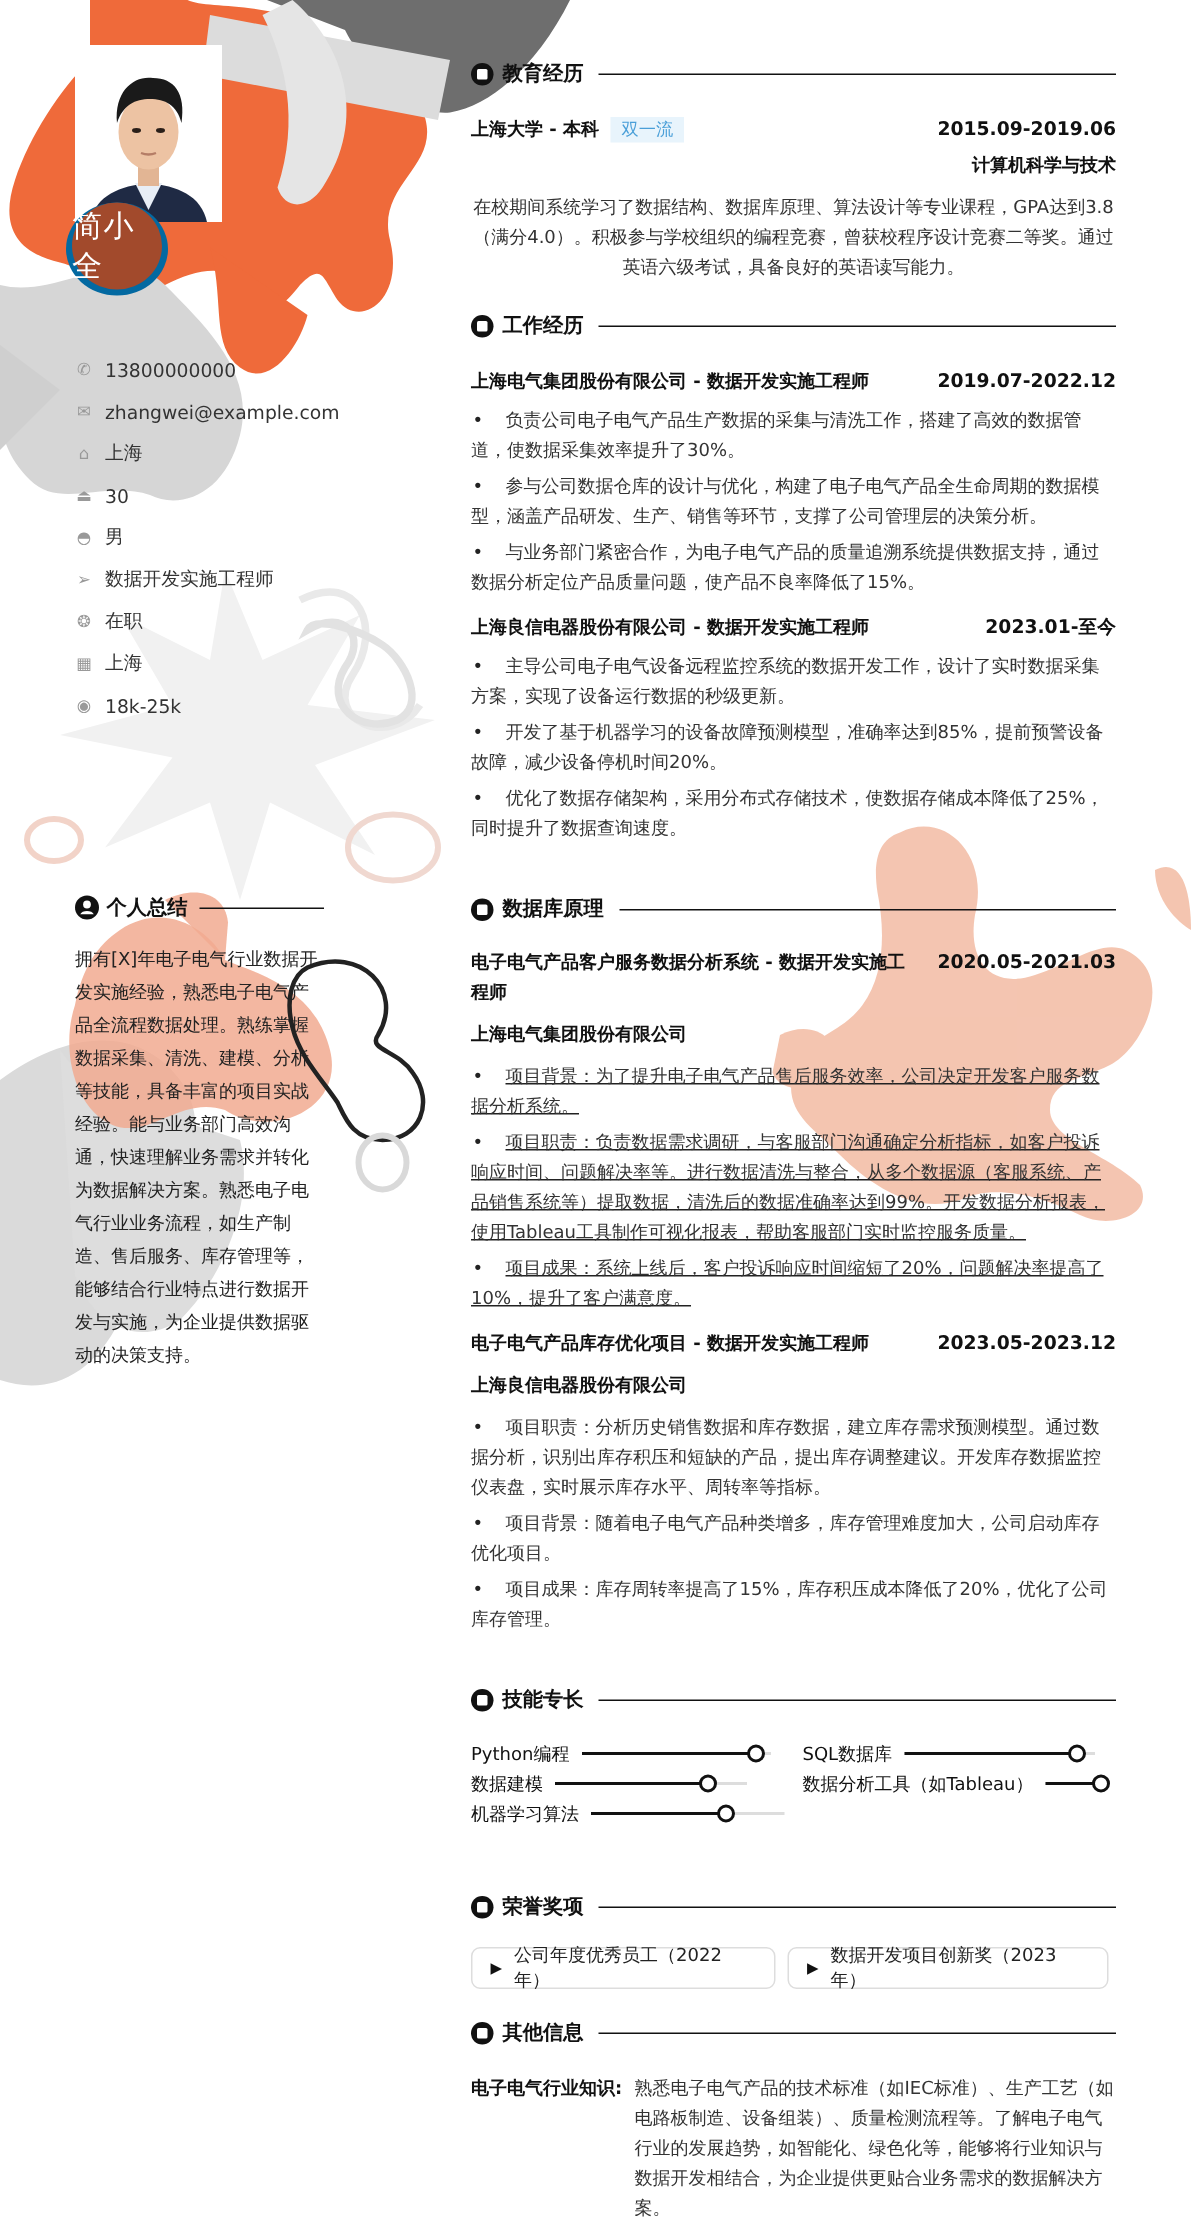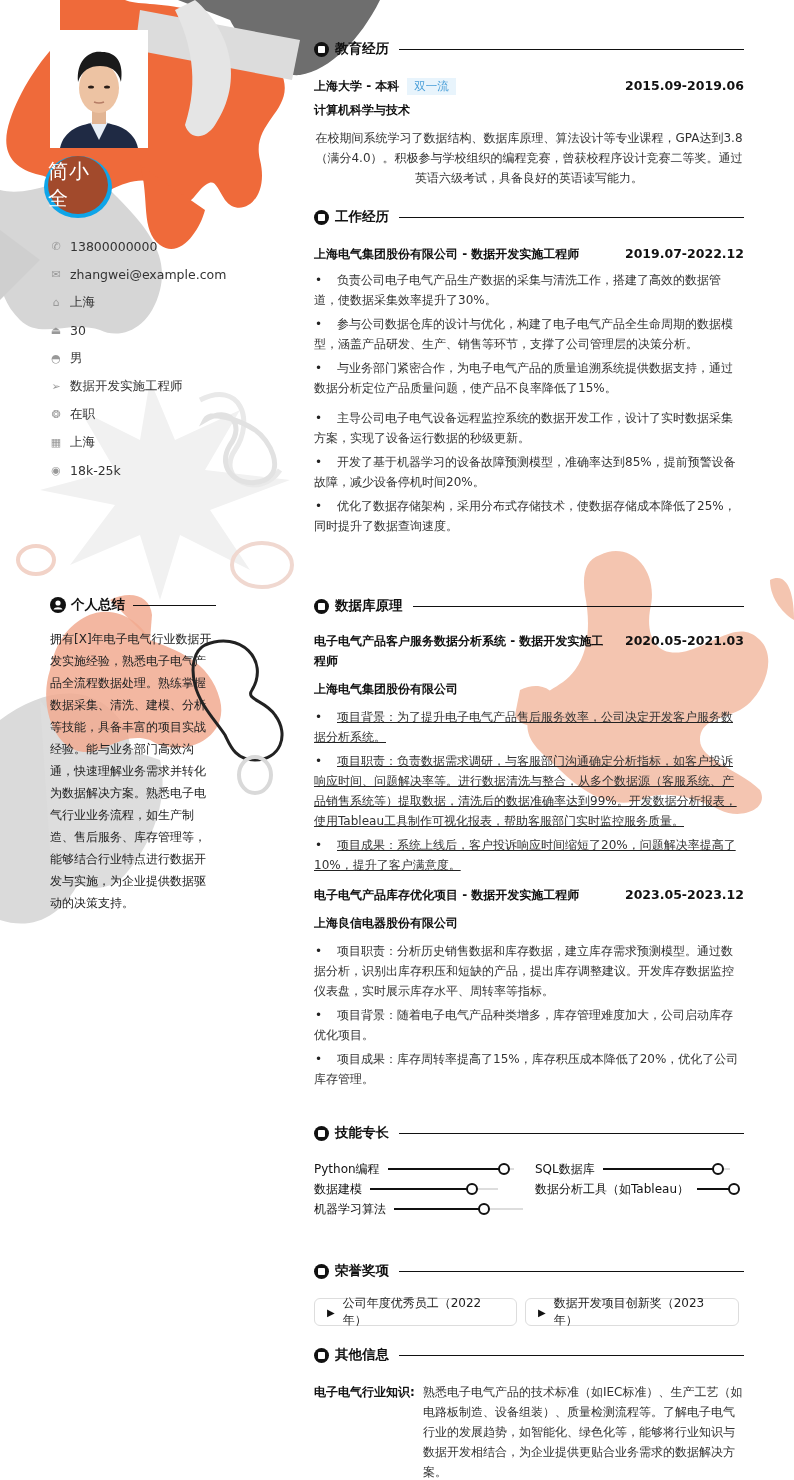--- a/index.html
+++ b/index.html
@@ -4,21 +4,21 @@
 <style>
   * { box-sizing: border-box; margin: 0; padding: 0; }
   html, body { width: 794px; height: 1480px; overflow: hidden; background: #ffffff; }
   body { position: relative; font-family: "DejaVu Sans", "Liberation Sans", sans-serif; color: #222; font-size: 12px; }
   .bg { position: absolute; left: 0; top: 0; width: 794px; height: 1480px; z-index: 0; pointer-events: none; }
   .page { position: relative; z-index: 1; width: 794px; height: 1480px; }
 
   
   .sidebar { position: absolute; left: 0; top: 0; width: 290px; height: 1480px; }
   .photo { position: absolute; left: 50px; top: 30px; width: 98px; height: 118px; background: #fff; overflow: hidden; }
-  .name-badge { position: absolute; left: 44px; top: 156px; width: 68px; height: 62px; border-radius: 50%; background: #0ea5e9; }
+  .name-badge { position: absolute; left: 44px; top: 135px; width: 68px; height: 62px; border-radius: 50%; background: #0369a1; }
   .name-badge-inner { position: absolute; left: 4px; top: 0px; width: 60px; height: 58px; border-radius: 50%; background: #a24a2c; display:flex; align-items:center; justify-content:center; }
   .name-text { color: #fff; font-size: 20px; letter-spacing: 1px; }
 
   .contact { position: absolute; left: 50px; top: 232px; width: 220px; }
   .contact-row { display: flex; align-items: center; height: 28px; font-size: 12.5px; color: #333; }
   .contact-row .ico { width: 12px; height: 12px; margin-right: 8px; color: #999; display:inline-flex; align-items:center; justify-content:center; font-size: 11px; }
 
   .summary { position: absolute; left: 50px; top: 596px; width: 166px; }
   .summary-head { display: flex; align-items: center; height: 18px; font-size: 13.5px; font-weight: bold; color: #111; }
   .summary-head .hicon { width: 16px; height: 16px; border-radius: 50%; background: #111; margin-right: 5px; position: relative; }
@@ -183,21 +183,21 @@
         <span class="hicon"></span>
         <span>教育经历</span>
         <span class="hline"></span>
       </div>
       <div class="row-head" style="margin-top:16px;">
         <span>
           <span>上海大学 - 本科</span><span class="tag">双一流</span>
         </span>
         <span class="date">2015.09-2019.06</span>
       </div>
-      <div class="sub" style="margin-top:4px;">计算机科学与技术</div>
+      <div class="sub" style="margin-top:4px;text-align:right;">计算机科学与技术</div>
       <p class="para" style="margin-top:8px;">在校期间系统学习了数据结构、数据库原理、算法设计等专业课程，GPA达到3.8（满分4.0）。积极参与学校组织的编程竞赛，曾获校程序设计竞赛二等奖。通过英语六级考试，具备良好的英语读写能力。</p>
     </section>
 
     <section class="sec" style="top:168px;">
       <div class="sec-head">
         <span class="hicon"></span>
         <span>工作经历</span>
         <span class="hline"></span>
       </div>
       <div style="margin-top:16px;">
@@ -205,20 +205,24 @@
           <span>上海电气集团股份有限公司 - 数据开发实施工程师</span>
           <span class="date">2019.07-2022.12</span>
         </div>
         <ul class="bullets" style="margin-top:6px;">
           <li>负责公司电子电气产品生产数据的采集与清洗工作，搭建了高效的数据管道，使数据采集效率提升了30%。</li>
           <li>参与公司数据仓库的设计与优化，构建了电子电气产品全生命周期的数据模型，涵盖产品研发、生产、销售等环节，支撑了公司管理层的决策分析。</li>
           <li>与业务部门紧密合作，为电子电气产品的质量追溯系统提供数据支持，通过数据分析定位产品质量问题，使产品不良率降低了15%。</li>
         </ul>
       </div>
       <div style="margin-top:10px;">
+        <div class="row-head">
+          <span>上海良信电器股份有限公司 - 数据开发实施工程师</span>
+          <span class="date">2023.01-至今</span>
+        </div>
         <ul class="bullets" style="margin-top:6px;">
           <li>主导公司电子电气设备远程监控系统的数据开发工作，设计了实时数据采集方案，实现了设备运行数据的秒级更新。</li>
           <li>开发了基于机器学习的设备故障预测模型，准确率达到85%，提前预警设备故障，减少设备停机时间20%。</li>
           <li>优化了数据存储架构，采用分布式存储技术，使数据存储成本降低了25%，同时提升了数据查询速度。</li>
         </ul>
       </div>
     </section>
 
     <section class="sec" style="top:557px;">
       <div class="sec-head">

